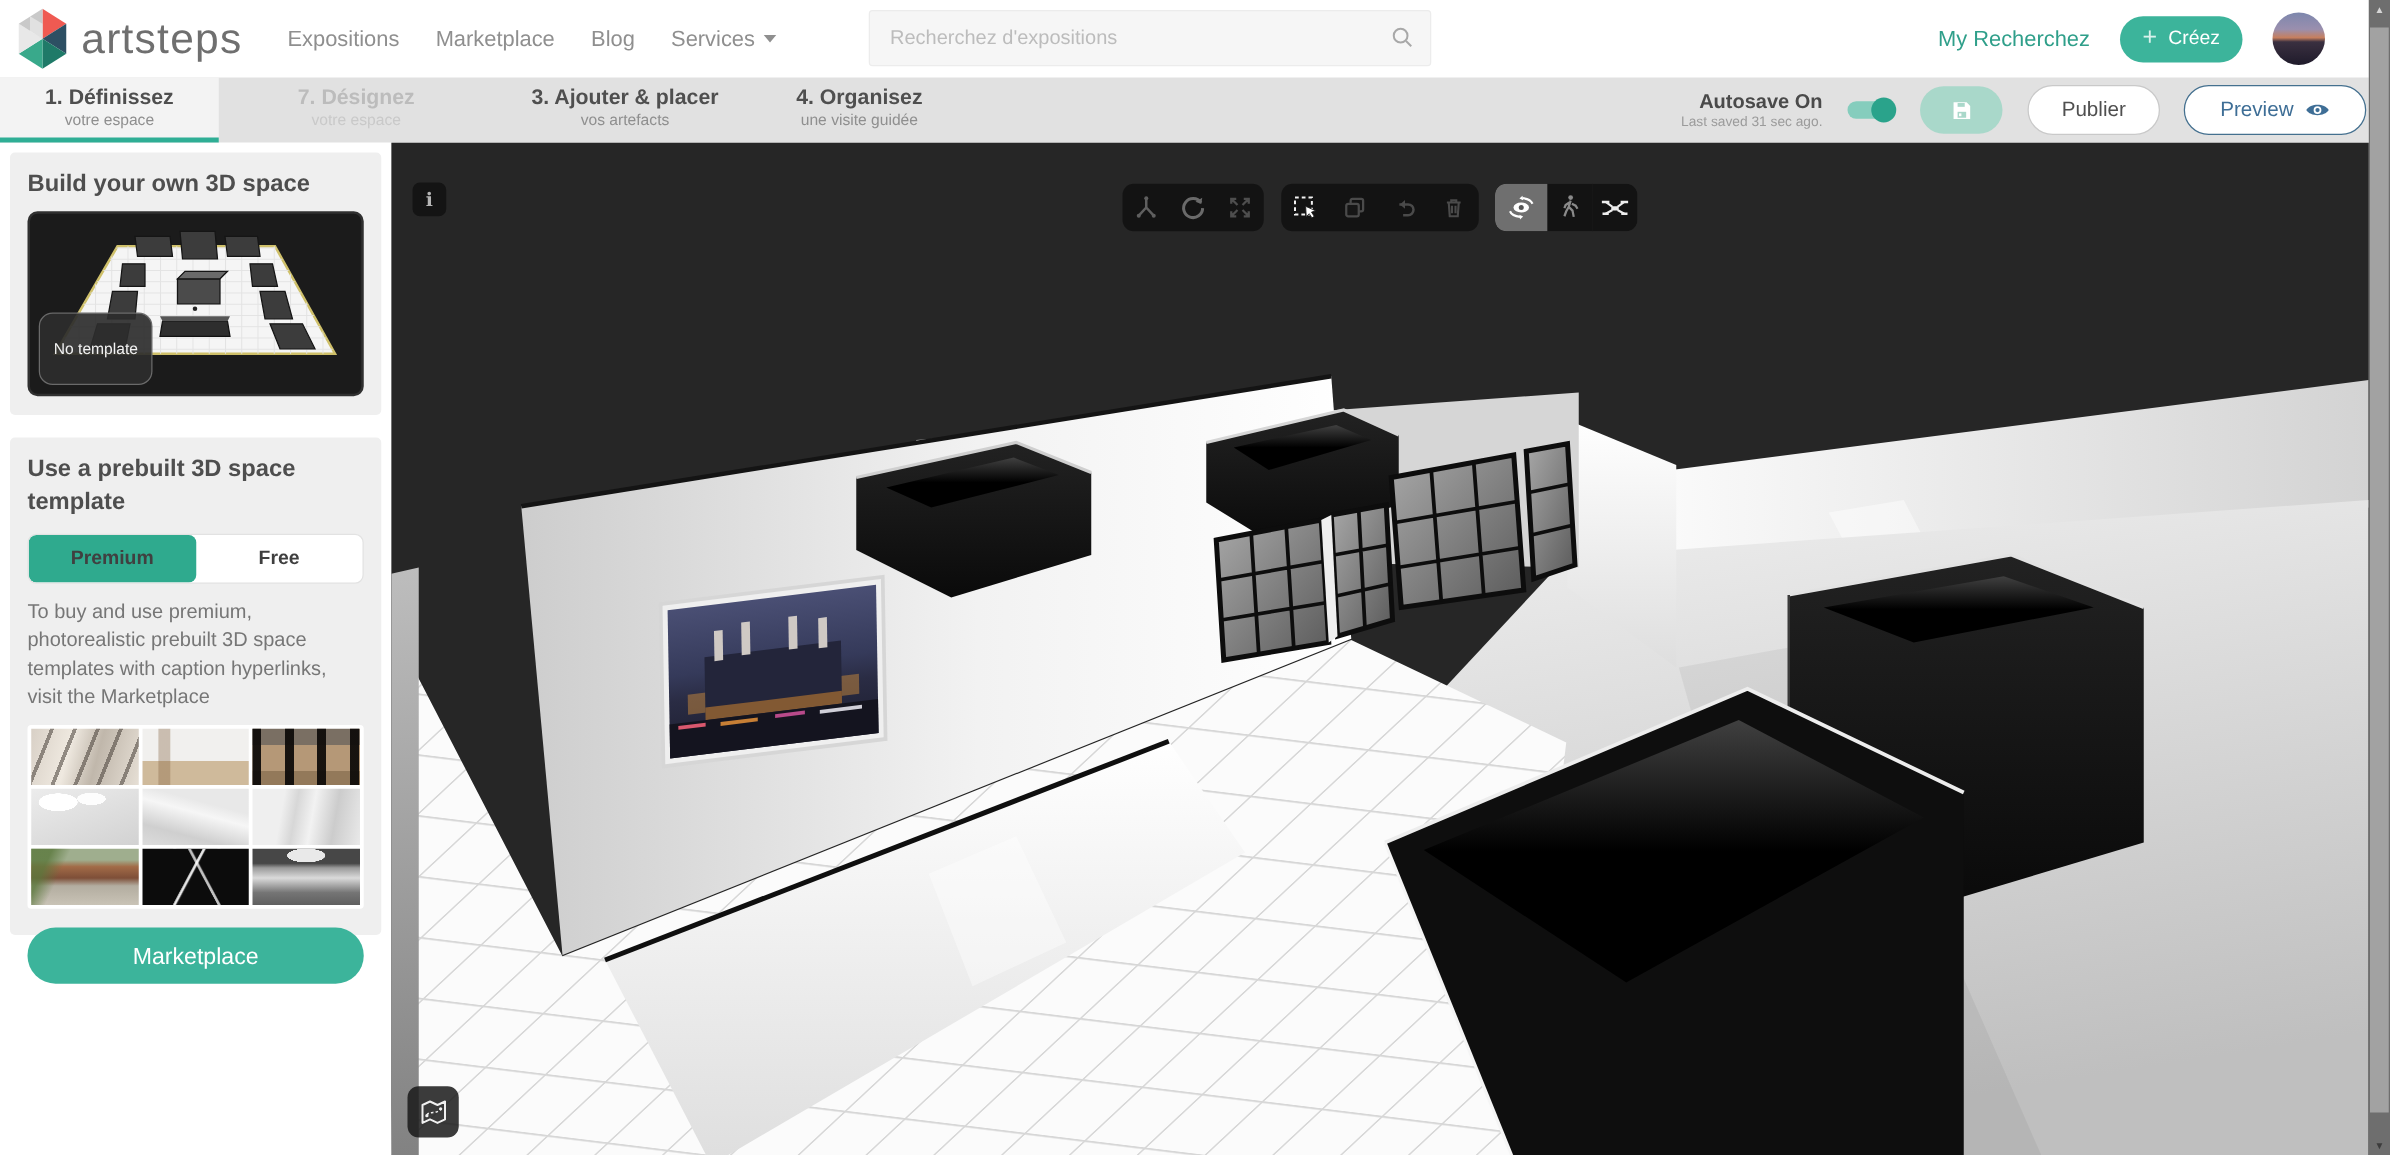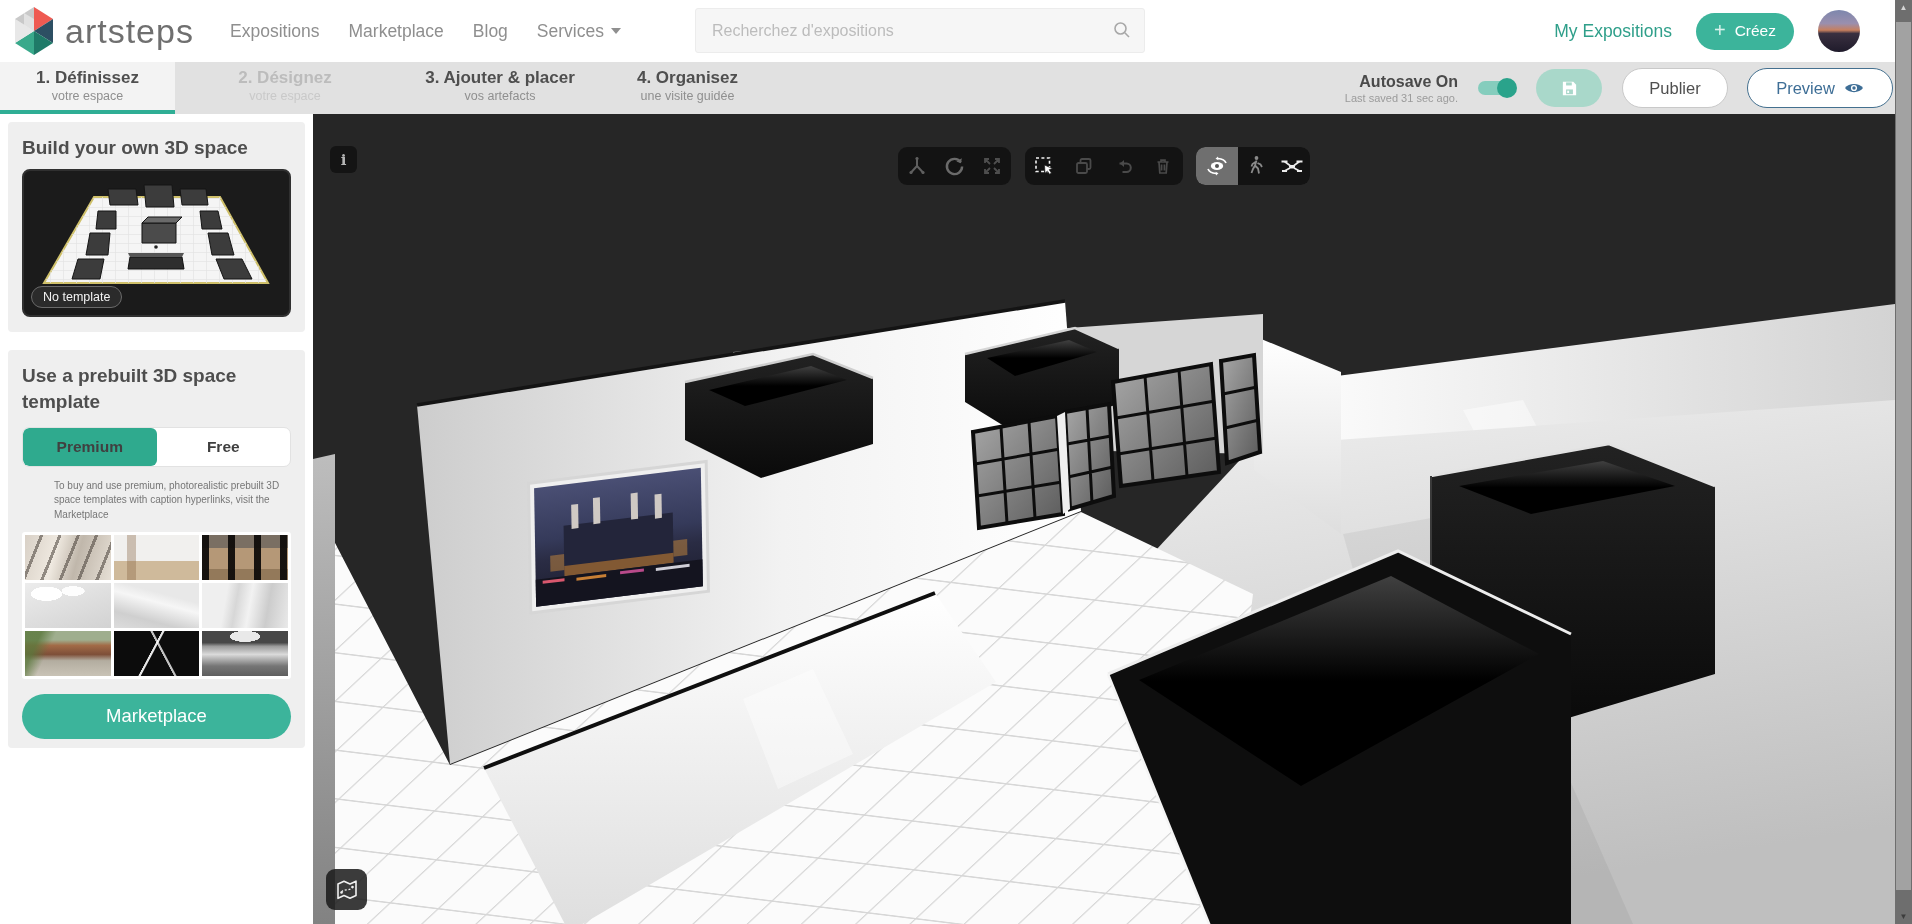--- a/index.html
+++ b/index.html
@@ -47,26 +47,26 @@
     font-size:16.5px;display:flex;align-items:center;justify-content:center;gap:9px;cursor:pointer;}
 
   
   .sidebar{position:absolute;left:0;top:114px;width:313px;bottom:0;background:#fff;z-index:20;}
   .card{position:absolute;left:8px;width:297px;background:#efefef;border-radius:4px;padding:13px 14px;}
   .card1{top:8px;height:210px;}
   .card2{top:236px;height:398px;}
   .card-title{font-size:19px;font-weight:bold;color:#4e4e4e;line-height:1.35;}
   .tpl-preview{position:relative;margin-top:8px;height:148px;background:#1b1b1b;border:2px solid #303030;border-radius:8px;cursor:pointer;overflow:hidden;}
   .no-template{position:absolute;left:7px;bottom:7px;background:rgba(45,45,45,.92);border:1px solid #6a6a6a;color:#f2f2f2;
-    font-size:12.5px;padding:3px 11px;border-radius:11px;}
+    font-size:12.5px;padding:21px 11px;border-radius:11px;}
   .seg{margin-top:13px;height:40px;background:#fff;border:1px solid #e2e2e2;border-radius:7px;display:flex;overflow:hidden;}
   .seg-btn{flex:1;display:flex;align-items:center;justify-content:center;font-size:15.5px;font-weight:bold;cursor:pointer;}
   .seg-premium{background:#2faa8e;color:#404040;border-radius:6px;}
   .seg-free{color:#3f3f3f;}
-  .desc{margin-top:12px;font-size:10px;line-height:1.42;color:#767676;margin-left:32px;}
+  .desc{margin-top:12px;font-size:16px;line-height:1.42;color:#767676;}
   .thumb-grid{margin-top:10px;display:grid;grid-template-columns:repeat(3,1fr);gap:3px;background:#fff;padding:3px;border-radius:3px;}
   .thumb{height:45px;cursor:pointer;}
   .t1{background:repeating-linear-gradient(112deg,rgba(70,62,55,0) 0 14px,rgba(70,62,55,.55) 14px 17px),
       linear-gradient(105deg,#d8d0c6,#efe9e0 35%,#c0b7ab 60%,#e6dfd5);}
   .t2{background:linear-gradient(90deg,transparent 0 15%,rgba(130,95,60,.35) 15% 26%,transparent 26%),
       linear-gradient(180deg,#f1f0ee 0 58%,#cfba9b 58% 100%);}
   .t3{background:repeating-linear-gradient(90deg,rgba(15,12,10,.95) 0 7px,transparent 7px 26px),
       linear-gradient(180deg,#7a6f63 0 28%,#b59877 28% 75%,#93795a 75%);}
   .t4{background:radial-gradient(ellipse 30% 26% at 25% 24%,#fff 0 60%,transparent 61%),
       radial-gradient(ellipse 22% 18% at 56% 18%,#fdfdfd 0 60%,transparent 61%),
@@ -132,36 +132,36 @@
     </span>
   </div>
   <div class="search">
     <input type="text" placeholder="Recherchez d'expositions" style="">
     <svg class="mag" width="20" height="20" viewBox="0 0 20 20">
       <circle cx="8.5" cy="8.5" r="5.5" fill="none" stroke="#a8a8a8" stroke-width="1.6"></circle>
       <path d="M12.8 12.8 L17 17" stroke="#a8a8a8" stroke-width="1.6"></path>
     </svg>
   </div>
   <div class="header-right">
-    <span class="my-exh">My Expositions</span>
+    <span class="my-exh">My Recherchez</span>
     <div class="btn-create">
       <span class="plus">+</span>
       <span>Créez</span>
     </div>
     <div class="avatar"></div>
   </div>
 </div>
 
 <div class="steps">
   <div class="step s1">
     <div class="step-title">1. Définissez</div>
     <div class="step-sub">votre espace</div>
   </div>
   <div class="step s2">
-    <div class="step-title">2. Désignez</div>
+    <div class="step-title">7. Désignez</div>
     <div class="step-sub">votre espace</div>
   </div>
   <div class="step s3">
     <div class="step-title">3. Ajouter &amp; placer</div>
     <div class="step-sub">vos artefacts</div>
   </div>
   <div class="step s4">
     <div class="step-title">4. Organisez</div>
     <div class="step-sub">une visite guidée</div>
   </div>

